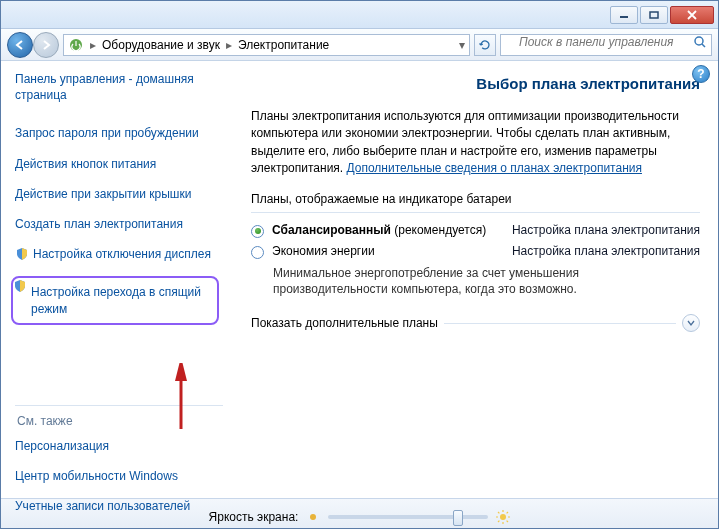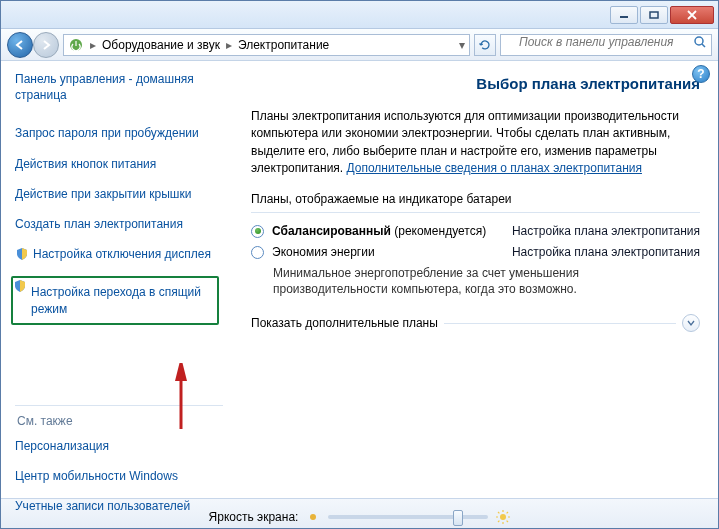--- a/index.html
+++ b/index.html
@@ -18,32 +18,32 @@
 .addricon { width:16px; height:16px; }
 .refbtn { width:22px; height:22px; border:1px solid #a9bdd6; background: linear-gradient(#f7fbff,#e4edf7); display:flex; align-items:center; justify-content:center; }
 .searchbox { width: 212px; height: 22px; background: #fff; border: 1px solid #a9bdd6; display: flex; padding: 0 18px; color:#777; font-style: italic; position: relative; }
 .searchbox .sicon { position:absolute; right:4px; }
 .body { display: flex; height: calc(100% - 28px - 32px - 30px); position: relative; }
 .sidebar { width: 232px; background: #fff; padding: 10px 10px 10px 14px; border-right: 0; position: relative; }
 .sideitem { display: block; color: #0a53a0; font-size: 12px; line-height: 1.35; margin-bottom: 14px; cursor: pointer; }
 .sideitem.hdr { color: #0a53a0; }
 .sideitem.icon { position: relative; padding-left: 18px; }
 .sideitem.icon .bullet { position:absolute; left:0; top:1px; width:14px; height:14px; }
-.highlight { border: 2px solid #15803d; border-radius: 2px; padding: 6px 6px 6px 18px; margin-left: -4px; margin-right: 4px; background: #fff; }
+.highlight { border: 2px solid #8b5cf6; border-radius: 8px; padding: 6px 6px 6px 18px; margin-left: -4px; margin-right: 4px; background: #fff; }
 .arrowup { position:absolute; left:168px; top:302px; }
 .seealso-sep { height:1px; background:#d9e4f1; margin: 12px 0 8px; }
 .seealso-hdr { color:#627a97; font-size:12px; margin-bottom:10px; padding-left:2px; }
 .main { flex: 1; padding: 14px 18px 10px 18px; position: relative; overflow:hidden; }
 .helpbtn { position:absolute; top:4px; right:8px; width:18px; height:18px; border-radius:50%; background: radial-gradient(circle at 35% 30%, #7fc3f2, #2a7ec8); color:#fff; font-weight:bold; font-size:12px; display:flex; align-items:center; justify-content:center; border:1px solid #2a6da8; }
 h1 { color:#003b76; font-size:15px; font-weight:bold; margin-bottom:16px;text-align:right; }
 .desc { font-size:12px; color:#000; line-height:1.45; margin-bottom:14px; }
 .desc a { color:#0a53a0; text-decoration:underline; cursor:pointer; }
 .grouplabel { font-size:12px; color:#000; margin-bottom:6px; }
 .groupsep { height:1px; background:#d9e4f1; margin-bottom:10px; }
-.plan { display:flex; align-items:flex-end; gap:8px; margin-bottom:6px; }
+.plan { display:flex; align-items:center; gap:8px; margin-bottom:6px; }
 .radio { width:13px; height:13px; border-radius:50%; border:1px solid #5a8ac0; background:#fff; margin-top:2px; flex-shrink:0; position:relative; }
 .radio.checked::after { content:""; position:absolute; left:2.5px; top:2.5px; width:6px; height:6px; border-radius:50%; background: radial-gradient(circle at 35% 30%, #6dbf5f, #2a8e1f); }
 .planname { font-size:12px; color:#000; }
 .planname strong { font-weight:bold; }
 .planlink { margin-left:auto; color:#0f172a; font-size:12px; cursor:pointer; }
 .plandesc { font-size:12px; color:#333; line-height:1.4; margin: 0 0 16px 22px; max-width: 400px; }
 .showmore { display:flex; align-items:center; font-size:12px; color:#000; margin-top:4px; }
 .showmore .sep { flex:1; height:1px; background:#d9e4f1; margin:0 6px; }
 .expbtn { width:18px; height:18px; border:1px solid #b6c8de; border-radius:50%; background:linear-gradient(#fdfeff,#e8eff8); display:flex; align-items:center; justify-content:center; }
 .footer { height:36px; background: linear-gradient(#f3f7fc,#e4ecf6); border-top:1px solid #c7d6ea; display:flex; align-items:center; justify-content:center; gap:8px; font-size:12px; }

